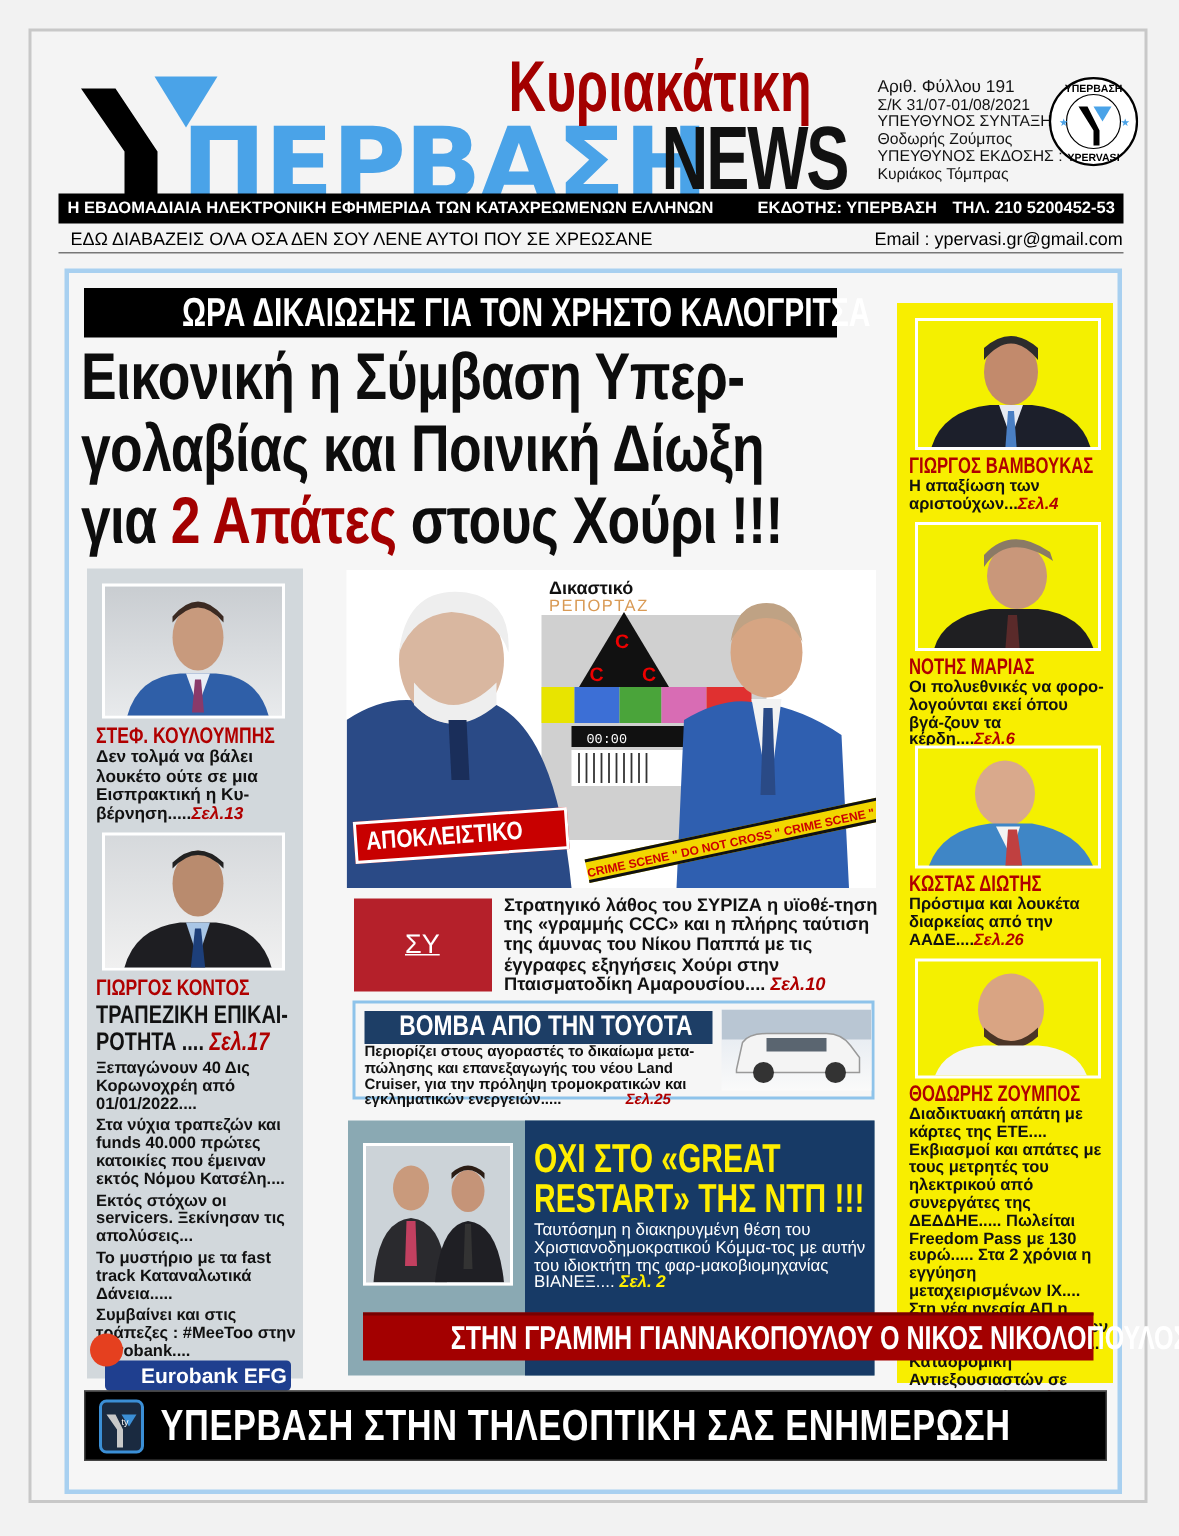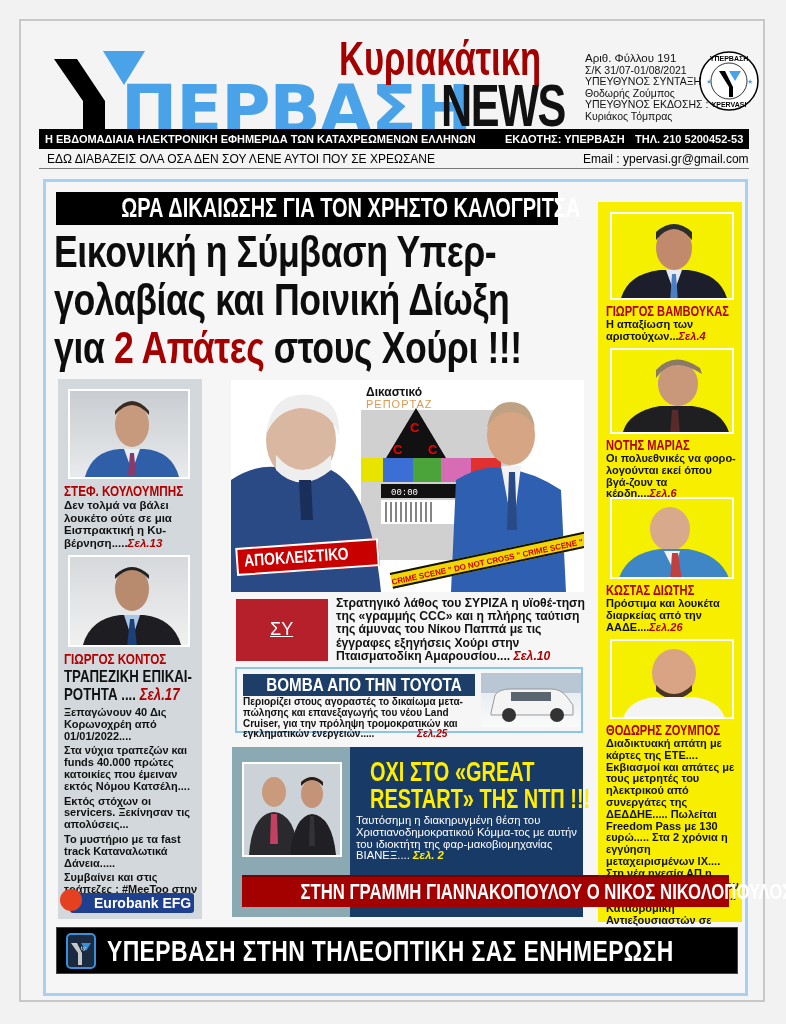--- a/index.html
+++ b/index.html
@@ -51,21 +51,21 @@
   .photo { position: absolute; border: 2px solid #fff; overflow: hidden; }
   .name-red { position: absolute; color: #b00000; font-weight: bold; font-family: "Liberation Sans", sans-serif;
               font-size: 15px; line-height: 16px; white-space: nowrap; transform: scaleX(0.78); transform-origin: left; }
   .blurb { position: absolute; font-size: 11.5px; line-height: 12.5px; color: #111; font-weight: bold; }
   .blurb .pg { color: #b00000; font-style: italic; }
   .bank-title { position: absolute; font-weight: bold; font-size: 17px; line-height: 19px; color: #111;
                 white-space: nowrap; transform: scaleX(0.78); transform-origin: left; }
   .bank-list { position: absolute; font-size: 11px; line-height: 11.8px; color: #111; font-weight: bold; }
   .bank-list p { margin-bottom: 3px; }
   .eurobank { position: absolute; left: 0; top: 510px; width: 138px; height: 26px; }
-  .eurobank .badge { position: absolute; left: 12px; top: 4px; width: 124px; height: 20px; background: #1f3f8f;
+  .eurobank .badge { position: absolute; left: 12px; top: 18px; width: 124px; height: 20px; background: #1f3f8f;
                      border-radius: 3px; color: #fff; font-weight: bold; font-size: 14px; line-height: 20px; padding-left: 24px; }
   .eurobank .circle { position: absolute; left: 2px; top: 0; width: 22px; height: 22px; border-radius: 50%; background: #e5401f; }
 
   
   .hero { position: absolute; left: 185px; top: 198px; width: 353px; height: 212px; background: #fff; overflow: hidden; }
   .hero-tag { position: absolute; left: 5px; top: 163px; background: #c80000; color: #fff; font-weight: bold;
               font-size: 17px; padding: 2px 6px; transform: rotate(-4deg); border: 2px solid #fff; }
   .hero-tag span { display: inline-block; transform: scaleX(0.82); transform-origin: left; white-space: nowrap; }
   .hero-brand { position: absolute; left: 135px; top: 6px; font-weight: bold; font-size: 12px; color: #111; line-height: 12px; }
   .hero-brand small { display: block; color: #d99a55; font-weight: normal; font-size: 11px; letter-spacing: 1px; }
@@ -86,21 +86,21 @@
                         font-size: 19px; line-height: 22px; transform: scaleX(0.8); white-space: nowrap; }
   .toyota .text { position: absolute; left: 6px; top: 28px; width: 234px; font-size: 10px; line-height: 10.8px; color: #111; font-weight: bold; }
   .toyota .text .pg { color: #b00000; font-style: italic; margin-left: 40px; }
   .toyota .car { position: absolute; left: 244px; top: 4px; width: 100px; height: 54px; background: linear-gradient(#dfe6ee,#fafafa); overflow: hidden; }
 
   
   .ntp { position: absolute; left: 186px; top: 565px; width: 351px; height: 170px; background: #8aa9b3; }
   .ntp .navy { position: absolute; left: 118px; top: 0; width: 233px; height: 170px; background: #173a66; }
   .ntp .photo2 { position: absolute; left: 10px; top: 15px; width: 100px; height: 95px; border: 2px solid #fff; background: #ccd3d8; overflow: hidden; }
   .ntp .title { position: absolute; left: 124px; top: 12px; width: 226px; color: #ffee00; font-weight: bold;
-                font-size: 27px; line-height: 27px; margin-left: 14px; }
+                font-size: 27px; line-height: 27px; }
   .ntp .title span { display: block; transform: scaleX(0.74); transform-origin: left; white-space: nowrap; }
   .ntp .text { position: absolute; left: 124px; top: 68px; width: 224px; font-size: 11.3px; line-height: 11.8px; color: #fff; }
   .ntp .text .pg { color: #ffee00; font-style: italic; font-weight: bold; }
 
   .red-banner { position: absolute; left: 196px; top: 693px; width: 487px; height: 32px; background: #a30000;
                 border-top: 2px solid #700; }
   .red-banner span { position: absolute; left: 0; top: 0; width: 100%; text-align: center; color: #fff; font-weight: bold;
                      font-size: 22px; line-height: 30px; transform: scaleX(0.76); white-space: nowrap; }
 
   

